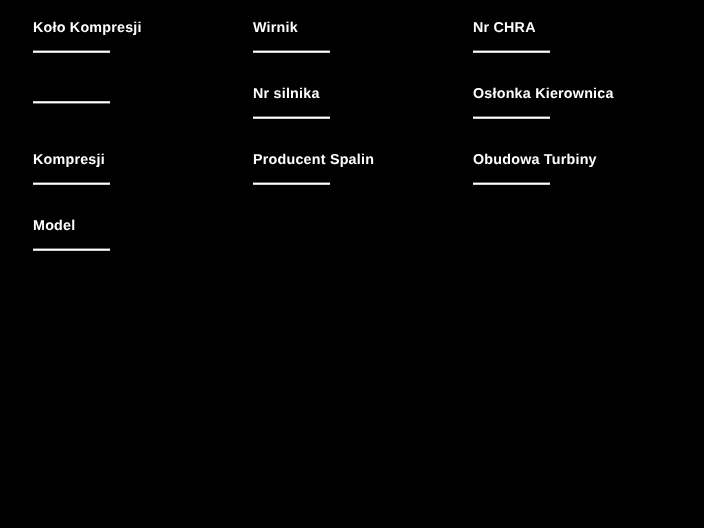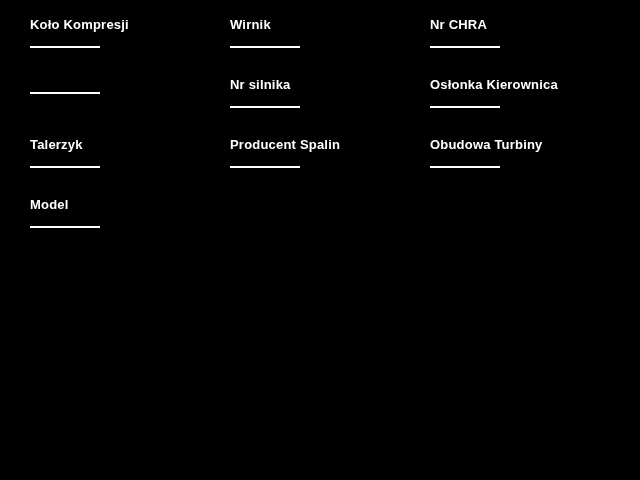--- a/index.html
+++ b/index.html
@@ -80,21 +80,21 @@
     <input class="field-input" type="text" value="" style="">
   </div>
 
   <div class="field">
     <div class="field-label">Osłonka Kierownica</div>
     <input class="field-input" type="text" value="" style="">
   </div>
 
 
   <div class="field">
-    <div class="field-label">Talerzyk</div>
+    <div class="field-label">Kompresji</div>
     <input class="field-input" type="text" value="" style="">
   </div>
 
   <div class="field">
     <div class="field-label">Producent Spalin</div>
     <input class="field-input" type="text" value="" style="">
   </div>
 
   <div class="field">
     <div class="field-label">Obudowa Turbiny</div>

